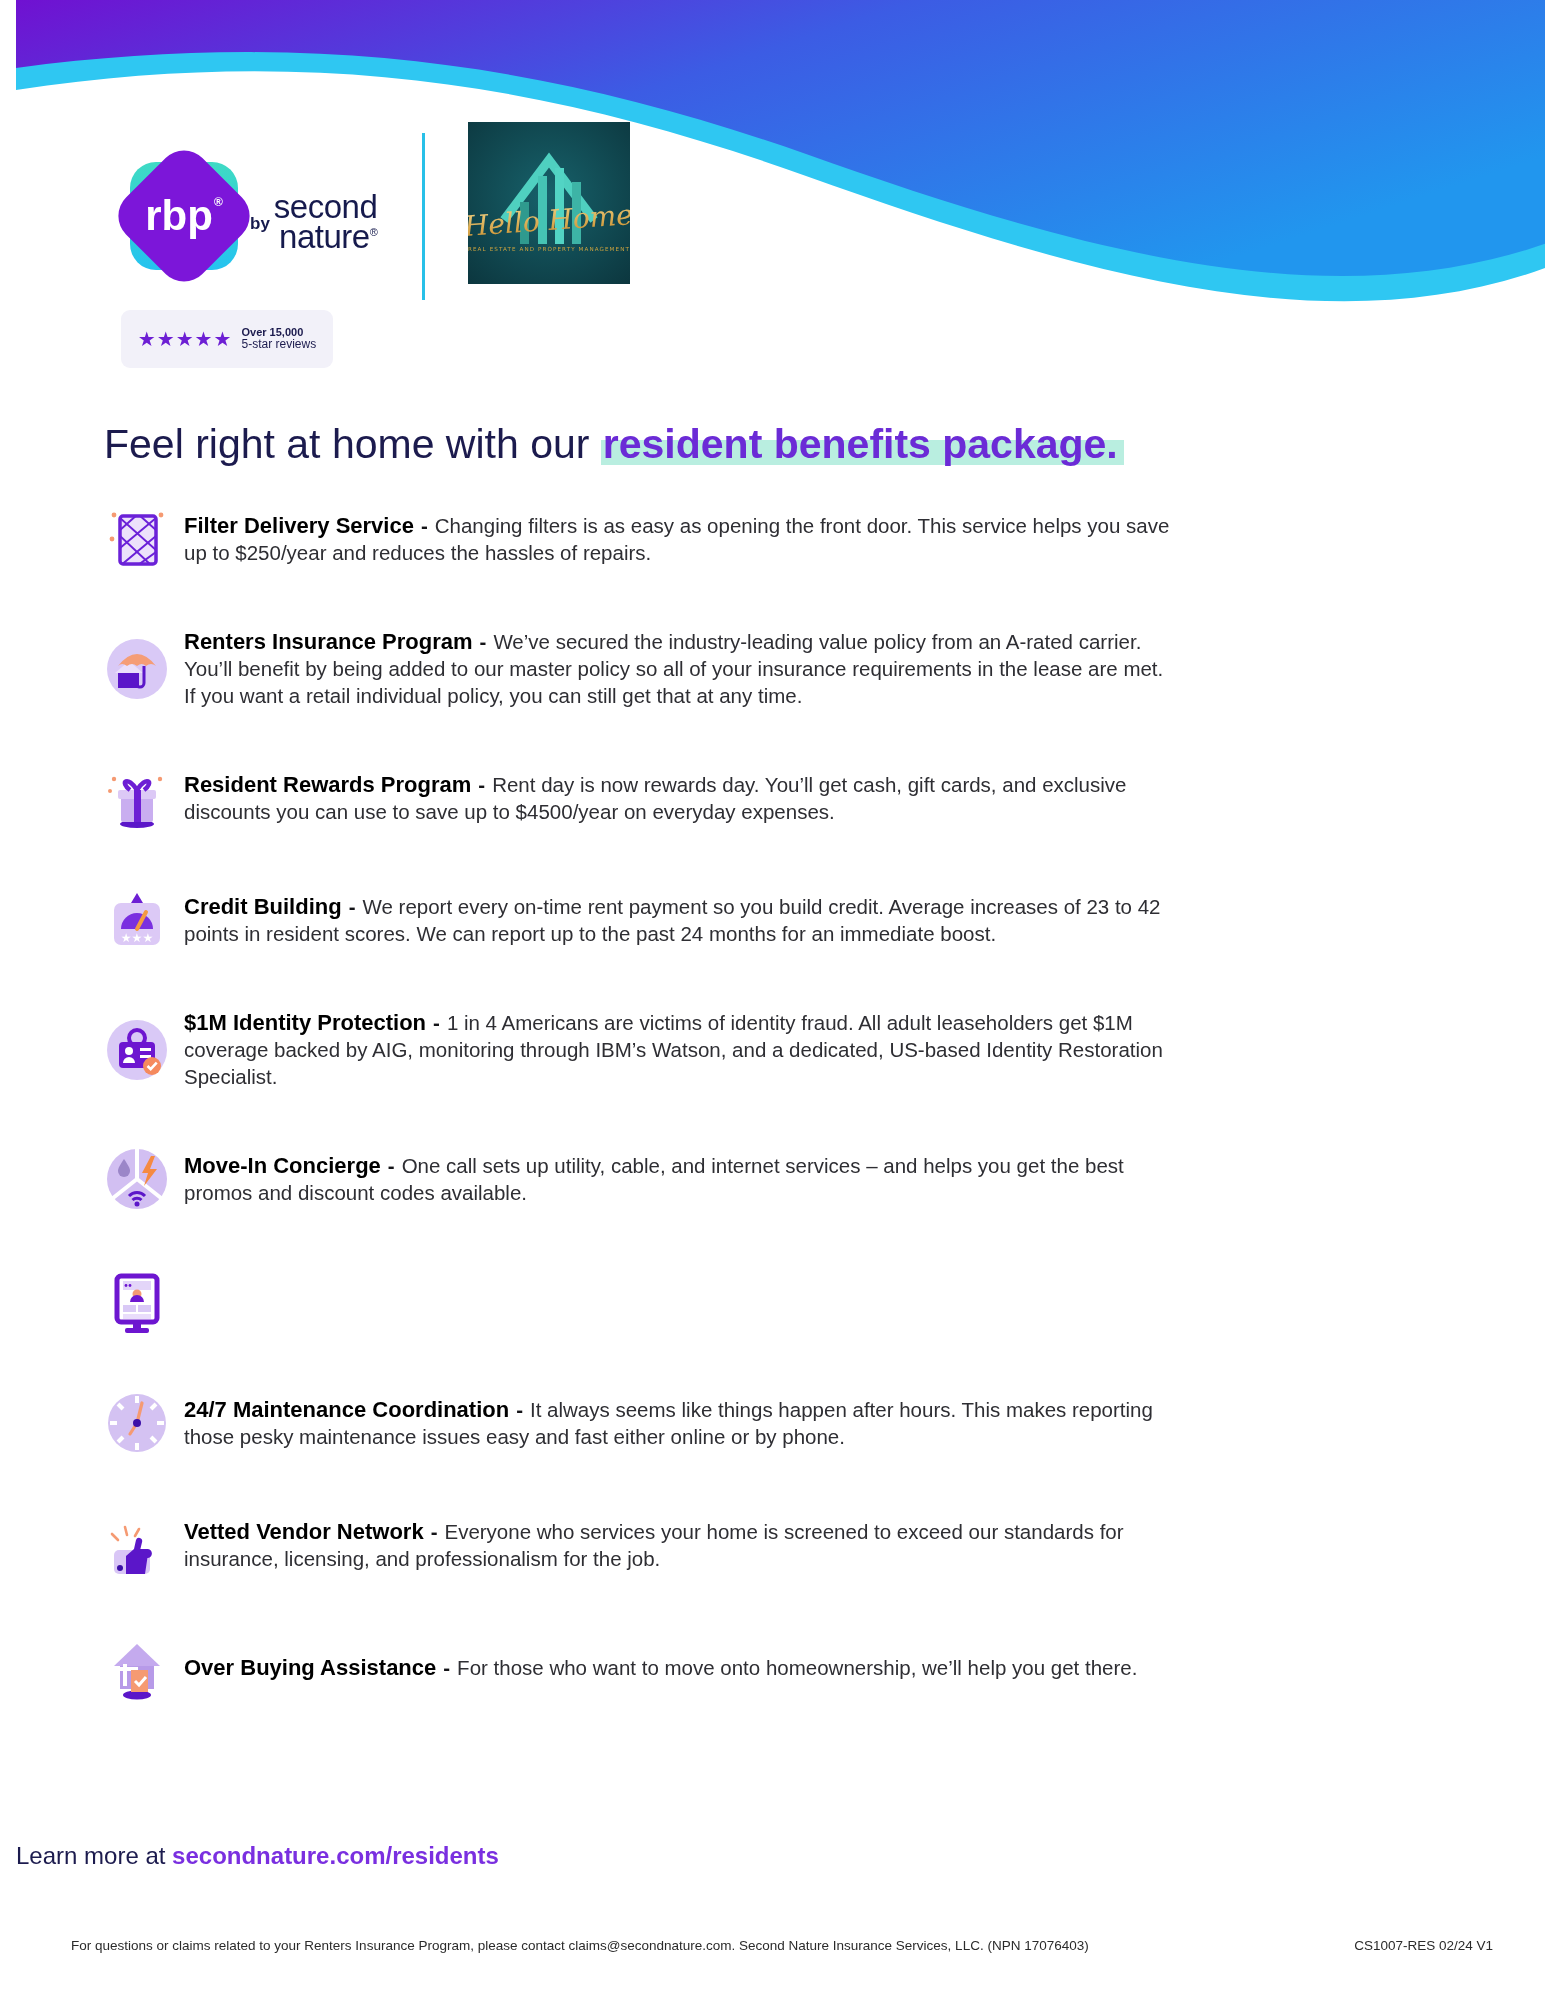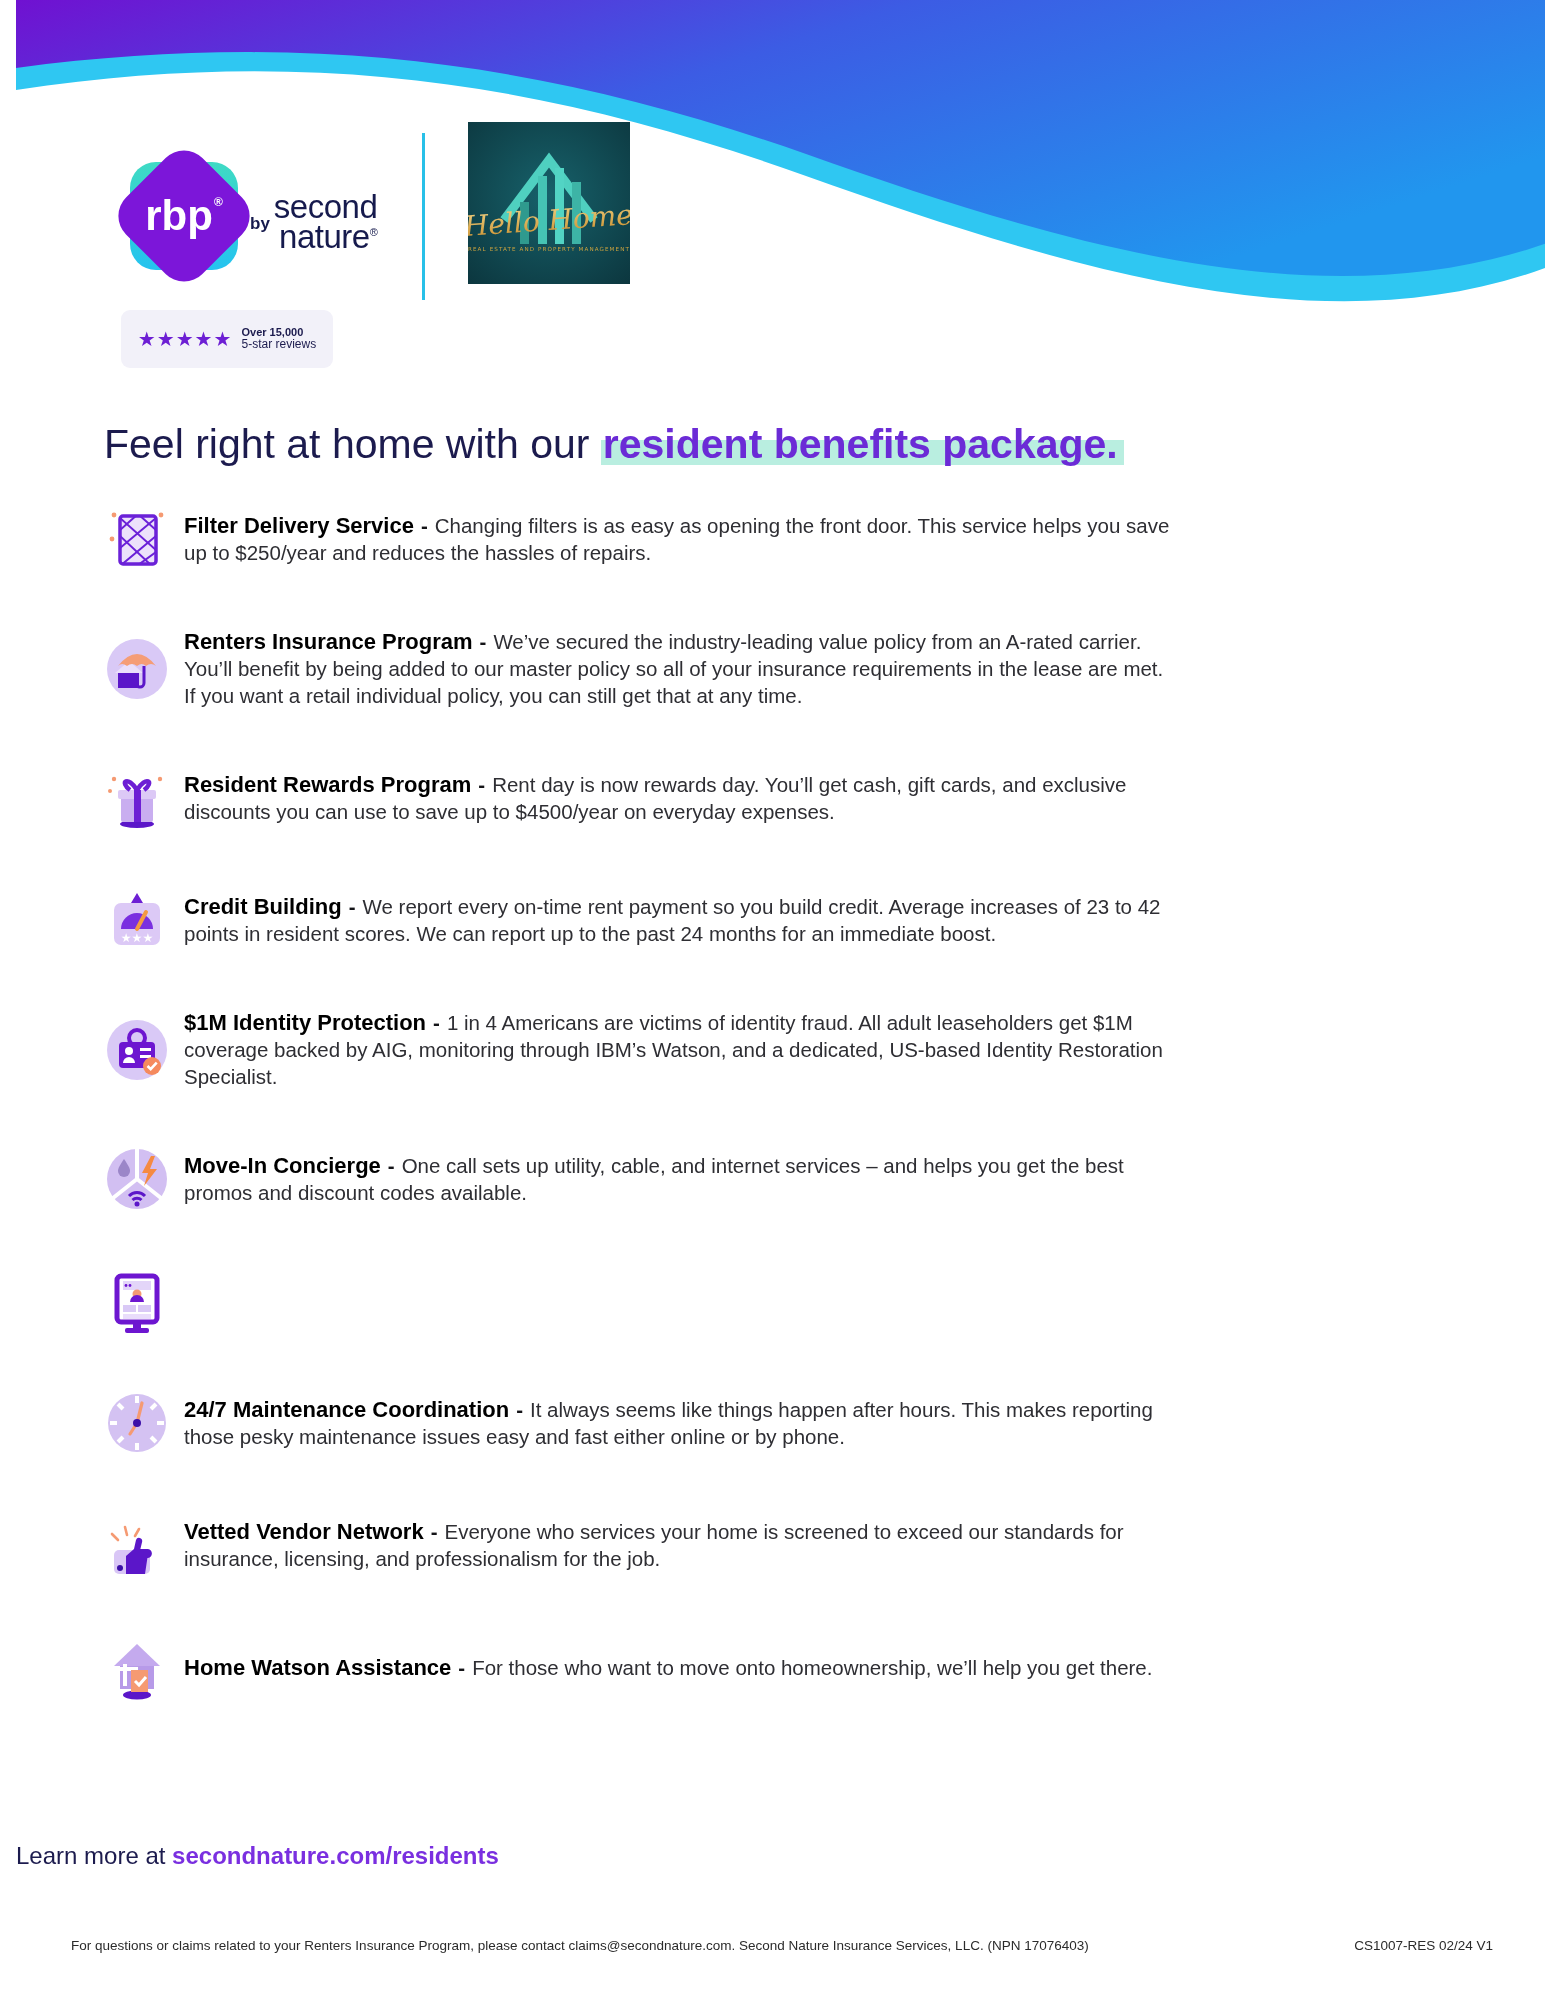--- a/index.html
+++ b/index.html
@@ -279,21 +279,21 @@
       <svg class="b-icon" viewBox="0 0 66 66">
         <ellipse cx="33" cy="61" rx="14" ry="4.5" fill="#5b16c9"></ellipse>
         <rect x="16" y="30" width="34" height="25" fill="#b79ae8"></rect>
         <polygon points="10,32 33,10 56,32" fill="#c4aaee"></polygon>
         <rect x="19" y="30" width="4" height="22" fill="#ffffff"></rect>
         <rect x="16" y="33" width="18" height="4" fill="#ffffff"></rect>
         <rect x="27" y="36" width="17" height="22" fill="#f59a72"></rect>
         <path d="M31 47 l4 4 l7 -8" stroke="#ffffff" stroke-width="3" fill="none"></path>
       </svg>
       <div class="b-text">
-        <span class="b-title">Home Watson Assistance</span><span class="b-dash">-</span><span>For those who want to move onto homeownership, we’ll help you get there.</span>
+        <span class="b-title">Over Buying Assistance</span><span class="b-dash">-</span><span>For those who want to move onto homeownership, we’ll help you get there.</span>
       </div>
     </div>
 
   </div>
 
   <div class="learn-more">
     <span>Learn more at </span><span class="link">secondnature.com/residents</span>
   </div>
 
   <div class="fine-print">

